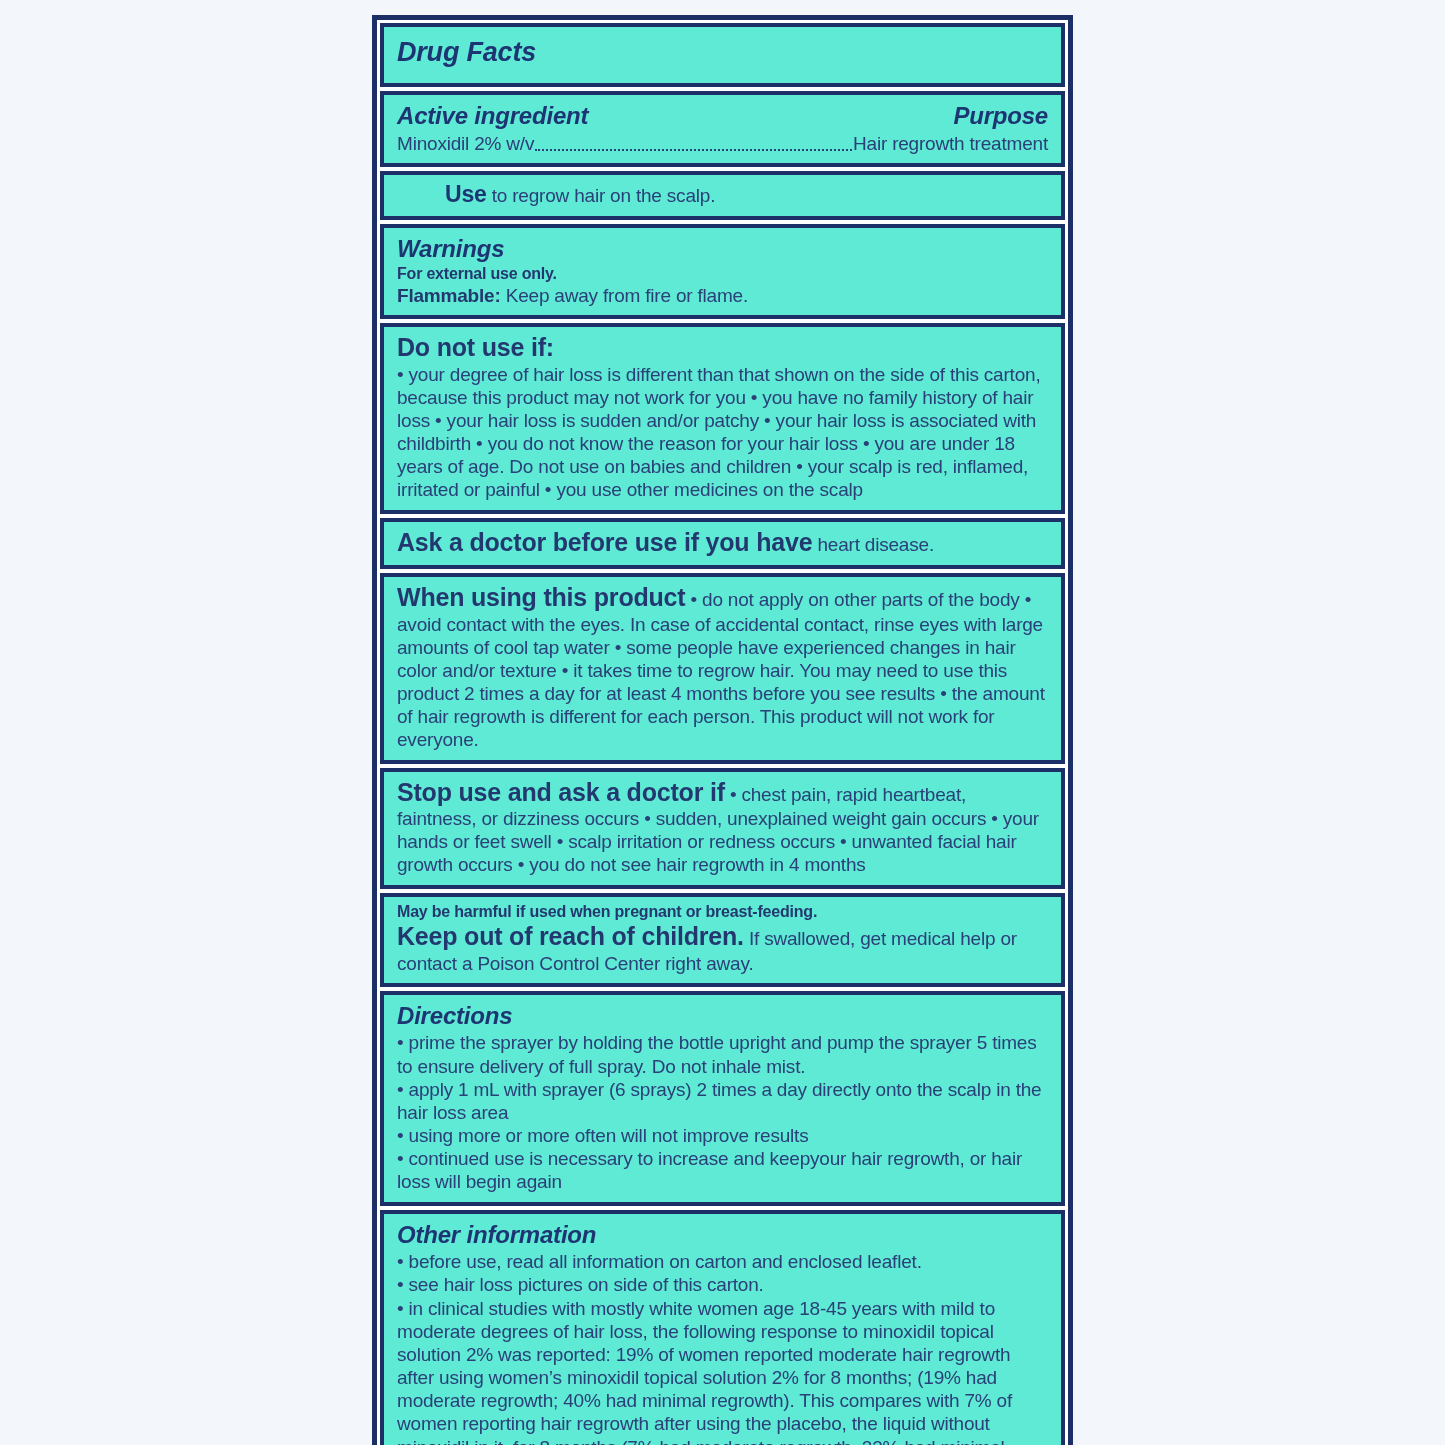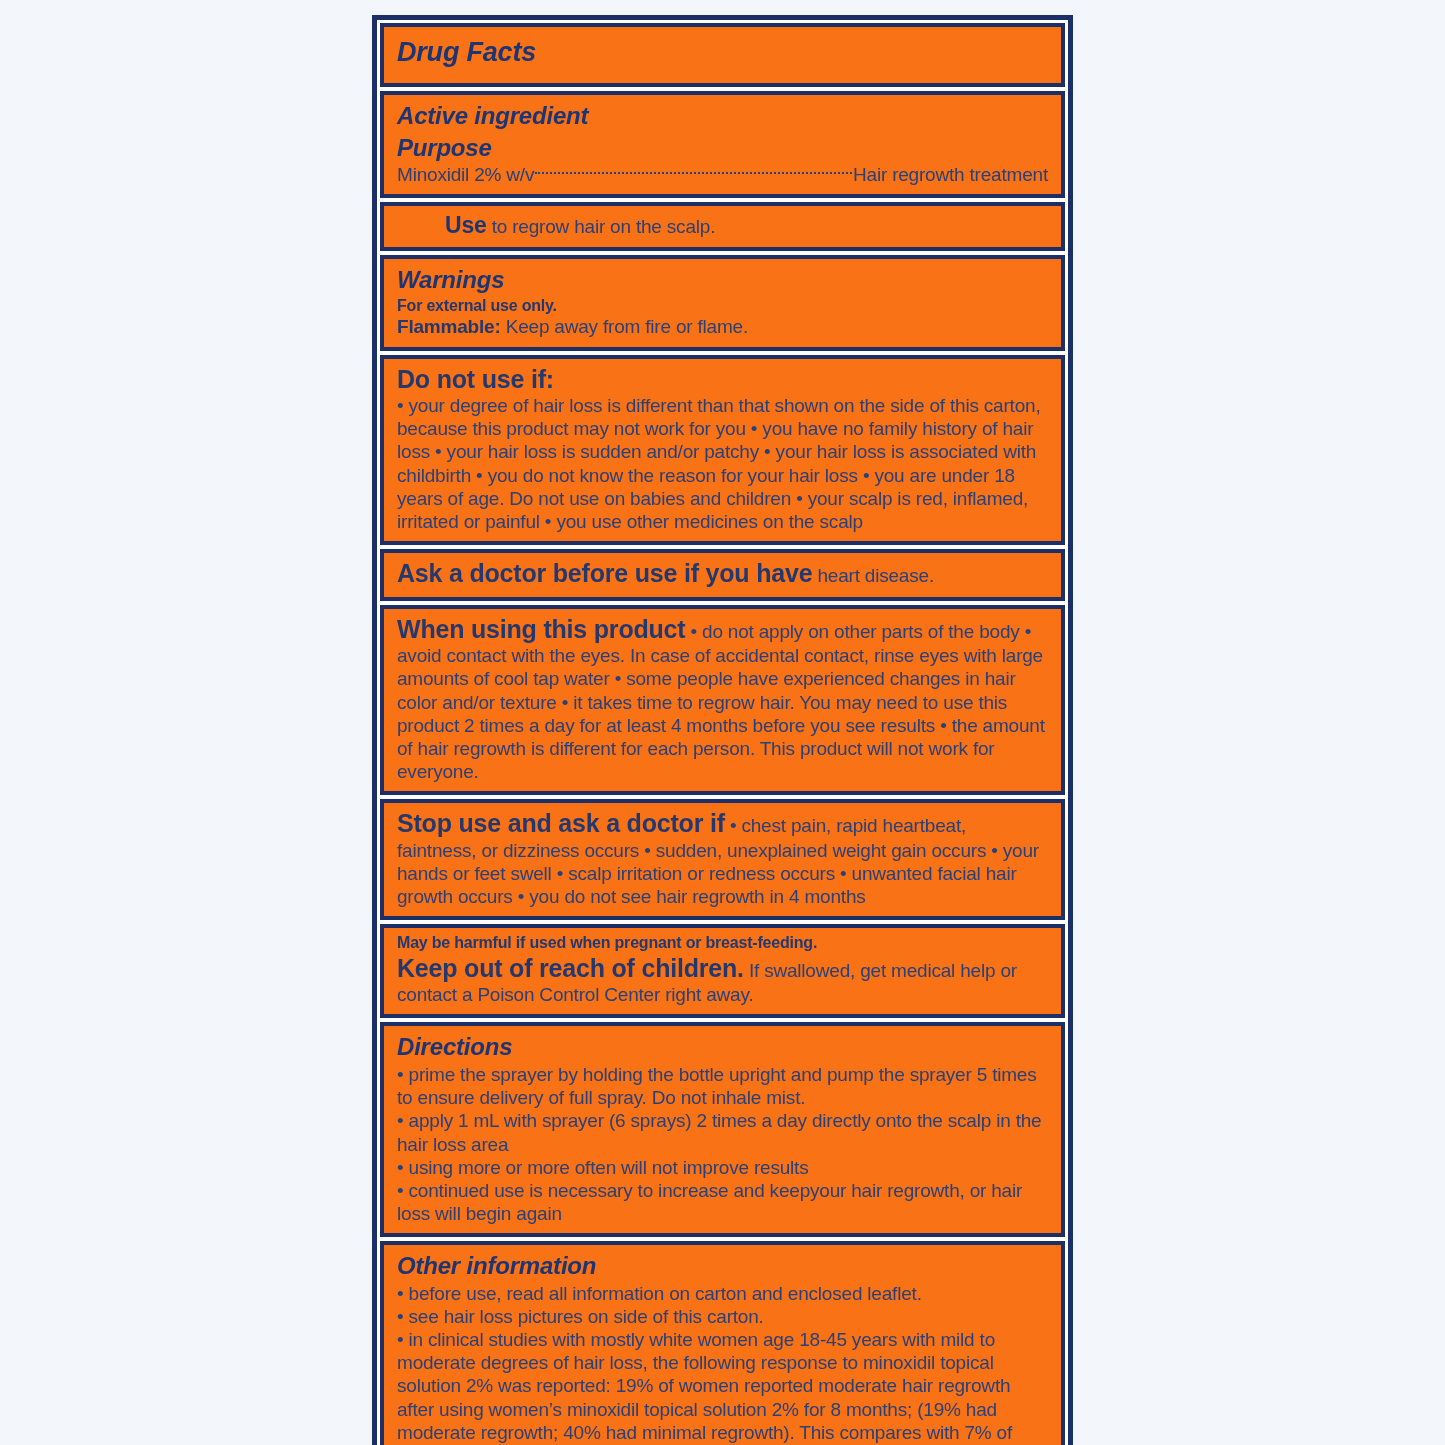--- a/index.html
+++ b/index.html
@@ -11,21 +11,21 @@
   }
   .label-frame {
     width: 701px;
     margin: 15px auto 0;
     background: #ffffff;
     border: 5px solid #1c2f66;
     padding: 3px;
   }
   .box {
     border: 4px solid #1c2f66;
-    background: #f97316;
+    background: #5eead4;
     color: #2a4078;
     padding: 5px 13px 8px;
     margin-bottom: 4px;
     font-size: 19px;
     line-height: 1.22;
     letter-spacing: -0.2px;
   }
   .box:last-child { margin-bottom: 0; }
   .title {
     font-size: 27px;
@@ -38,22 +38,22 @@
     font-size: 24px;
     font-weight: bold;
     font-style: italic;
     color: #1d3572;
     line-height: 1.15;
     margin: 2px 0 2px;
   }
   .bold { font-weight: bold; color: #23386f; }
   .bold-line { font-weight: bold; color: #23386f; font-size: 16px; }
   .body-text { color: #2a4078; }
-  .active-head-row { display: flex; justify-content: space-between; align-items: baseline; flex-direction: column; }
-  .active-row { display: flex; align-items: center; }
+  .active-head-row { display: flex; justify-content: space-between; align-items: baseline; }
+  .active-row { display: flex; align-items: flex-end; }
   .leader {
     flex: 1;
     border-bottom: 2px dotted #2a4078;
     margin: 0 1px 4px 1px;
     min-width: 20px;
   }
   .inline-head { font-size: 25px; }
   .use-lead { font-size: 23px; font-weight: bold; color: #1d3572; margin-left: 48px; }
   .bullet-item { margin: 0; }
 </style>

